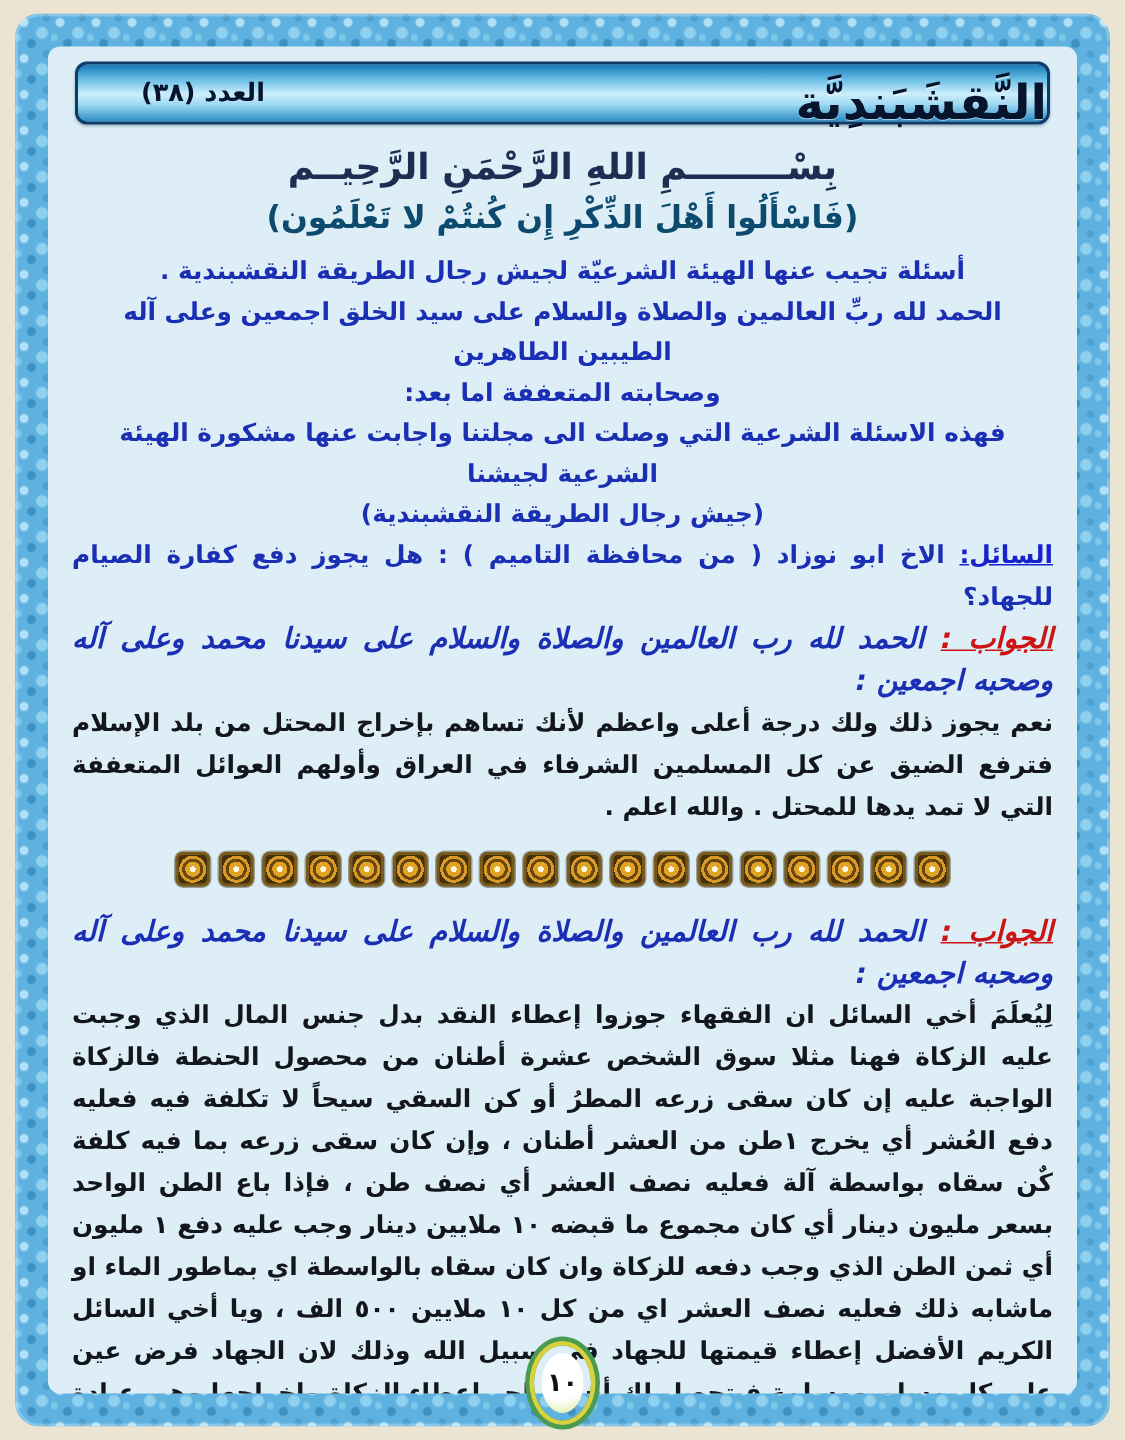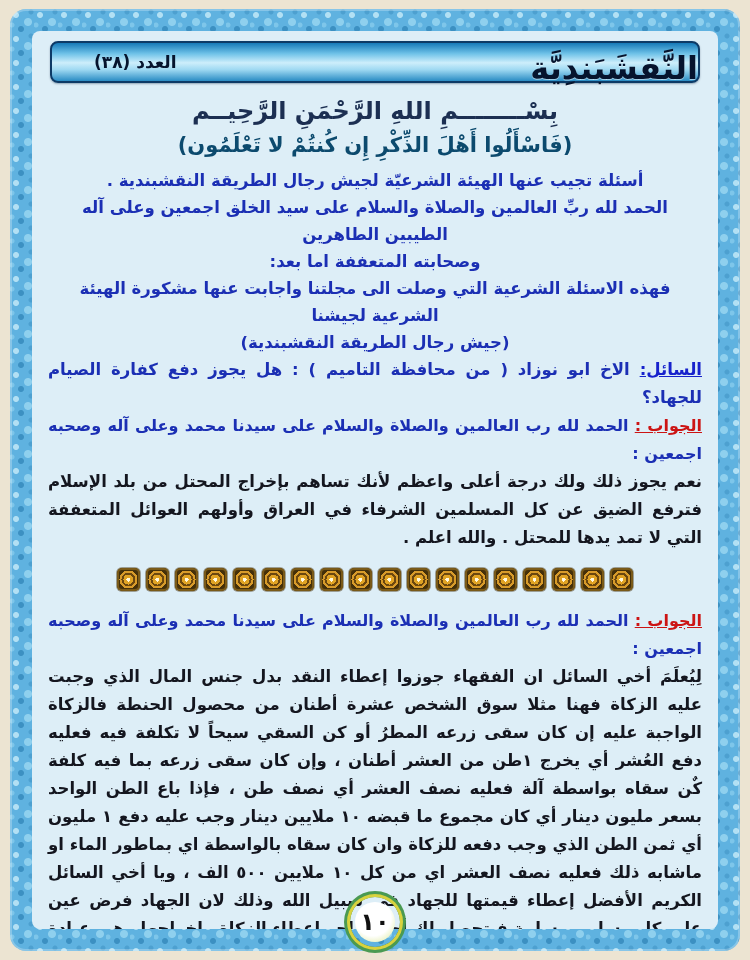--- a/index.html
+++ b/index.html
@@ -53,46 +53,46 @@
     font-size:24px; margin-top:8px; letter-spacing:1px;
   }
   .verse {
     text-align:center; color:#0c4a6e; font-weight:bold;
     font-size:21px; margin:8px 0 10px 0; letter-spacing:1px;
   }
   
   p { direction:rtl; }
   .center-blue { text-align:center; color:#1b2fb4; font-size:16.5px; line-height:27px; font-weight:bold; }
   .q-line  { color:#1b2fb4; font-size:16.5px; line-height:28px; font-weight:bold; text-align:justify; }
-  .a-line  { color:#1b2fb4; font-size:16px; line-height:28px; font-weight:bold; text-align:justify; }
+  .a-line  { color:#1b2fb4; font-size:19px; line-height:28px; font-weight:bold; text-align:justify;font-style:italic; }
   .body-black { color:#14161f; font-size:16.5px; line-height:28px; font-weight:bold; text-align:justify; }
   .q-label { color:#1722cc; text-decoration:underline; font-weight:bold; }
   .a-label { color:#cc1414; text-decoration:underline; font-weight:bold; }
   
   .ornament-row {
     display:flex; justify-content:center; gap:6px;
     margin:16px 0;
   }
   .ornament {
     width:23px; height:23px; border-radius:5px; flex:0 0 auto;
     background:
       radial-gradient(circle at 50% 50%, #fff8e0 0 2px, #e0a324 2px 5px, #6b470f 5px 7px, #d89b2a 7px 9px, #44300a 9px);
     box-shadow: inset 0 0 0 2px #7a5a18, 0 0 0 1px rgba(60,40,5,.4);
   }
   .spacer { flex:1 1 auto; }
   
   .medallion {
     position:absolute; bottom:4px; left:50%; transform:translateX(-50%);
-    width:50px; height:50px; border-radius:50%;
+    width:38px; height:50px; border-radius:50%;
     background:radial-gradient(circle at 45% 40%, #ffffff 0 55%, #f2f7d8 70%, #cfe89a 100%);
     border:5px solid transparent;
     background-clip:padding-box;
     box-shadow:0 0 0 3px #d8d23e, 0 0 0 6px #4a9a52, 0 1px 3px rgba(0,0,0,.4);
     display:flex; align-items:center; justify-content:center;
-    color:#101010; font-size:24px; font-weight:bold;
+    color:#101010; font-size:17px; font-weight:bold;
   }
 </style>
 </head>
 <body>
 
 <div class="frame">
   <div class="inner">
 
     <div class="header-bar">
       <span class="hdr-title">النَّقشَبَندِيَّة</span>

